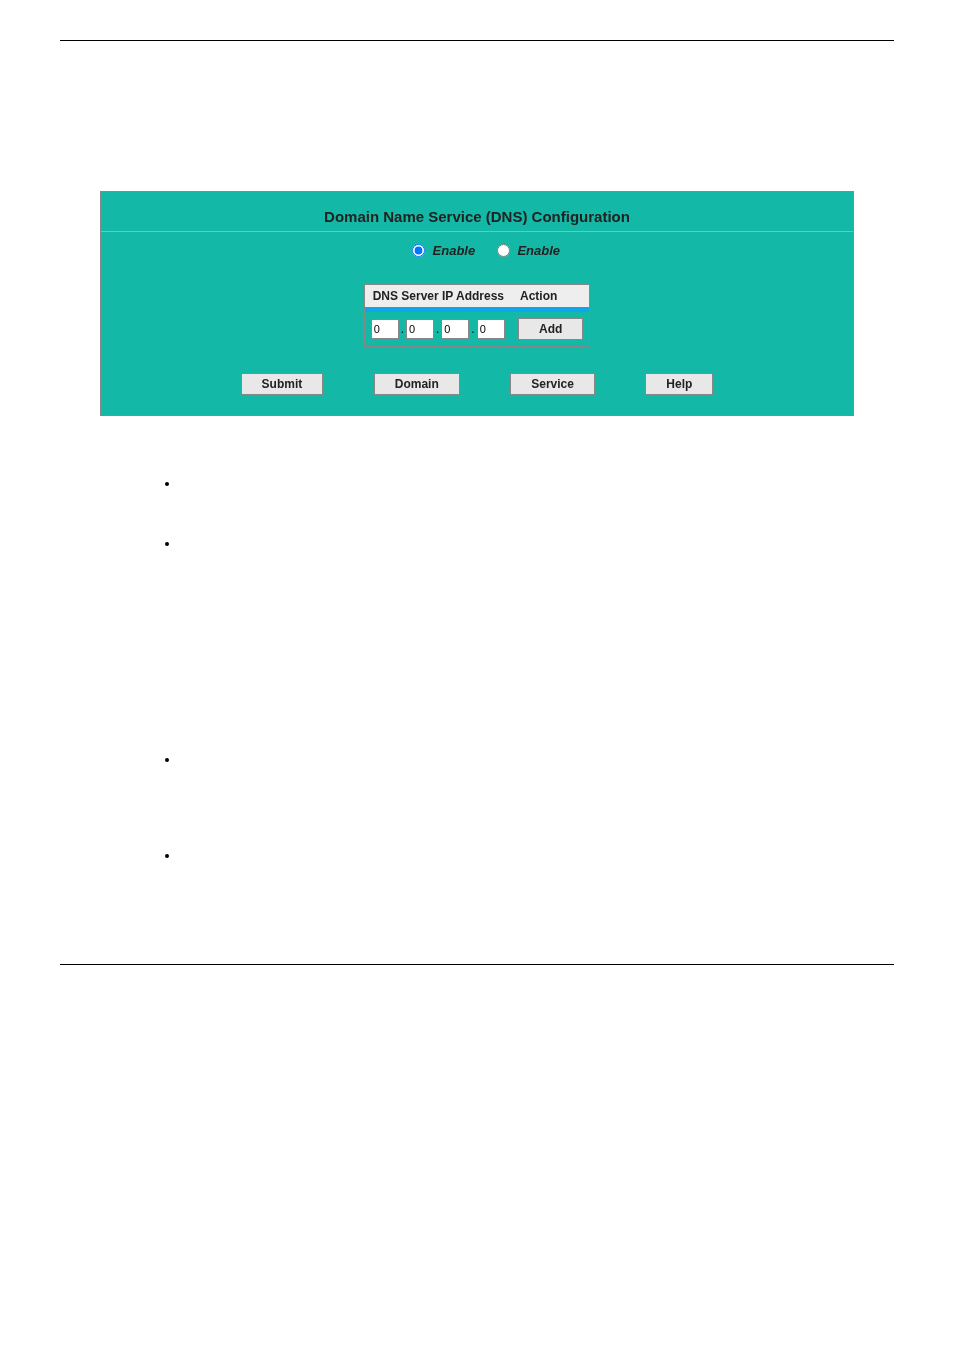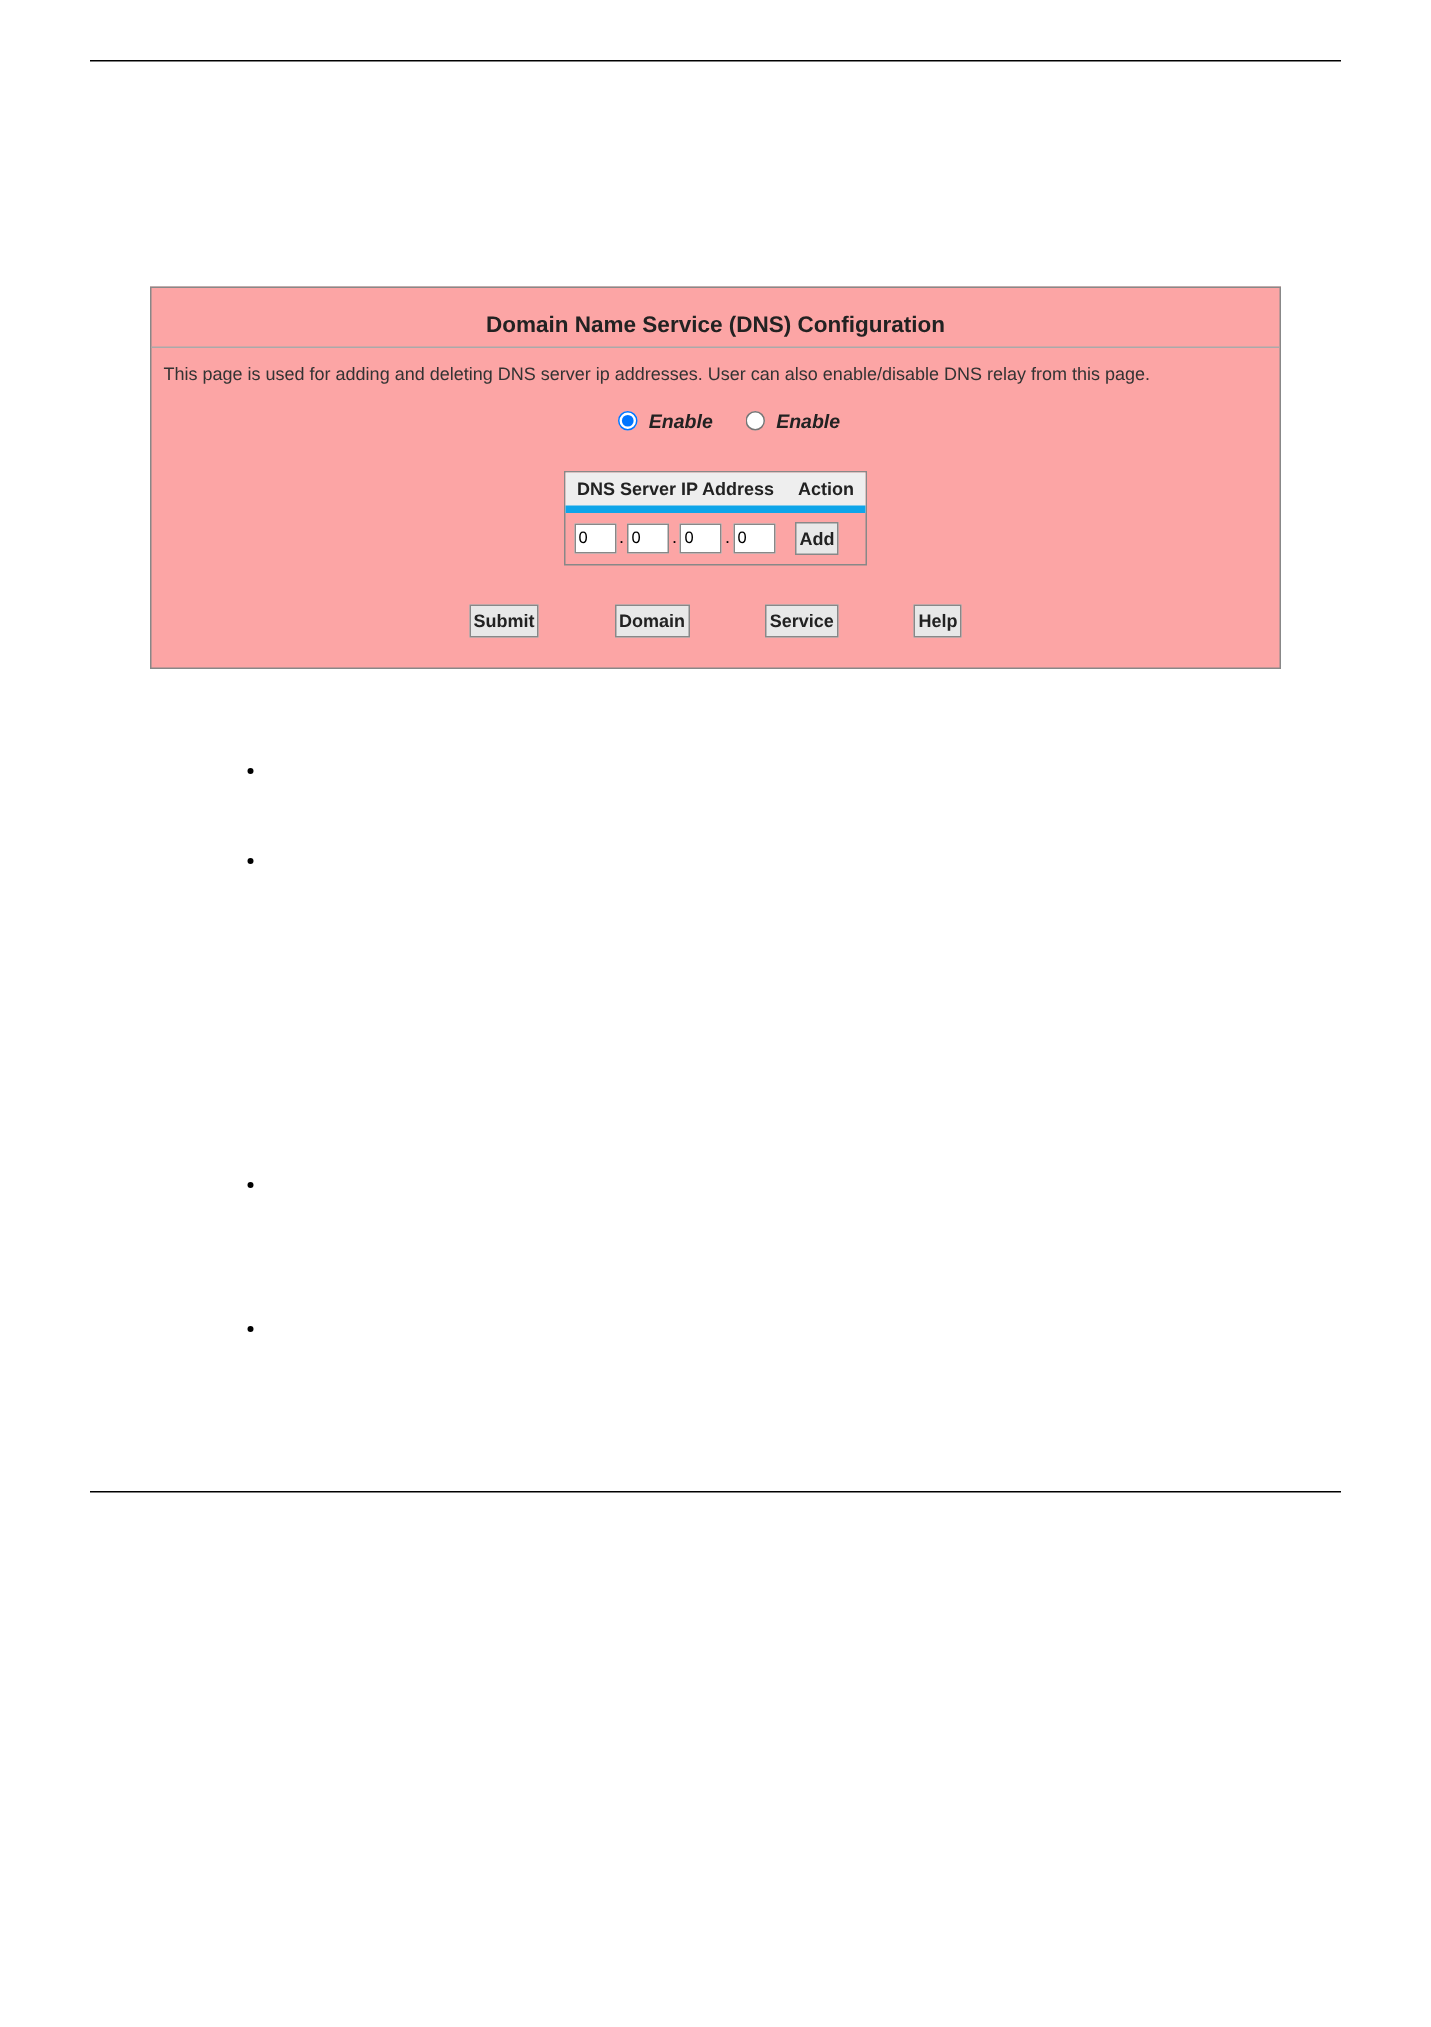--- a/index.html
+++ b/index.html
@@ -2,59 +2,58 @@
 <html><head>
   <meta charset="utf-8">
   <style>
     * { box-sizing: border-box; margin: 0; padding: 0; }
     body { font-family: Arial, "Helvetica", sans-serif; background: #fff; color: #000; width: 954px; }
     .page { padding: 40px 60px 60px 60px; }
     .top-hr, .bottom-hr { border: none; border-top: 1.5px solid #000; margin: 0 0 0 0; }
     .top-hr { margin-bottom: 150px; }
     .bottom-hr { margin-top: 100px; }
     
-    .panel { border: 1px solid #888; margin: 0 40px 0 40px; padding: 10px 0 20px 0; background: #fca5a5; }
+    .panel { border: 1px solid #888; margin: 0 40px 0 40px; padding: 10px 0 20px 0; background: #14b8a6; }
     .panel-title { text-align: center; font-weight: bold; font-size: 15px; color: #222; padding: 6px 0 4px 0; }
     .panel-divider { border: none; border-top: 1px solid #aaa; margin: 2px 0 10px 0; }
     .panel-desc { font-size: 12px; color: #333; padding: 0 8px 16px 8px; text-align: left; }
     
     .radio-row { text-align: center; font-size: 13px; font-style: italic; font-weight: bold; color: #222; margin-bottom: 26px; }
     .radio-row input { margin: 0 4px 0 18px; vertical-align: middle; }
     .radio-row label { vertical-align: middle; font-style: italic; }
     
     .dns-table-wrap { display: flex; justify-content: center; margin-bottom: 26px; }
     .dns-table { border: 1px solid #888; }
     .dns-table td, .dns-table th { font-size: 12px; padding: 4px 8px; text-align: left; vertical-align: middle; }
     .dns-table .hdr-row td { background: #eee; font-weight: bold; color: #222; border-bottom: 5px solid #0ea5e9; }
     .dns-table .empty-row td { color: #333; padding: 6px 8px; }
     .dns-table .input-row td { padding: 6px 6px; }
     .ip-input { width: 28px; height: 20px; font-size: 11px; border: 1px solid #888; background: #fff; padding: 1px 2px; text-align: left; }
     .ip-dot { margin: 0 2px; }
-    .btn { background: #e8e8e8; border: 1px solid #888; font-size: 12px; font-weight: bold; color: #222; padding: 3px 2px; cursor: pointer; font-family: Arial, sans-serif; text-align: right; }
+    .btn { background: #e8e8e8; border: 1px solid #888; font-size: 12px; font-weight: bold; color: #222; padding: 3px 20px; cursor: pointer; font-family: Arial, sans-serif; text-align: right; }
     
     .btn-row { text-align: center; }
     .btn-row .btn { margin: 0 23px; }
     
     .content-below { margin: 60px 60px 0 60px; }
     .bullet-list { list-style-type: disc; margin-left: 60px; }
     .bullet-list li { height: 16px; margin-bottom: 44px; font-size: 13px; color: #000; }
     .bullet-list li.wider1 { margin-bottom: 200px; }
     .bullet-list li.wider2 { margin-bottom: 80px; }
     .bullet-list li.last { margin-bottom: 0; }
   </style>
 </head>
 <body>
 
 <div class="page">
   <hr class="top-hr">
 
   <div class="panel">
     <div class="panel-title">Domain Name Service (DNS) Configuration</div>
     <hr class="panel-divider">
-    <div class="panel-desc">This page is used for adding and deleting DNS server ip addresses. User can also enable/disable DNS relay from this page.</div>
 
     <div class="radio-row">
       <input type="radio" name="dns_relay" checked="" style="">
       <label>Enable</label>
       <input type="radio" name="dns_relay" style="">
       <label>Enable</label>
     </div>
 
     <div class="dns-table-wrap">
       <table class="dns-table" cellspacing="0">

